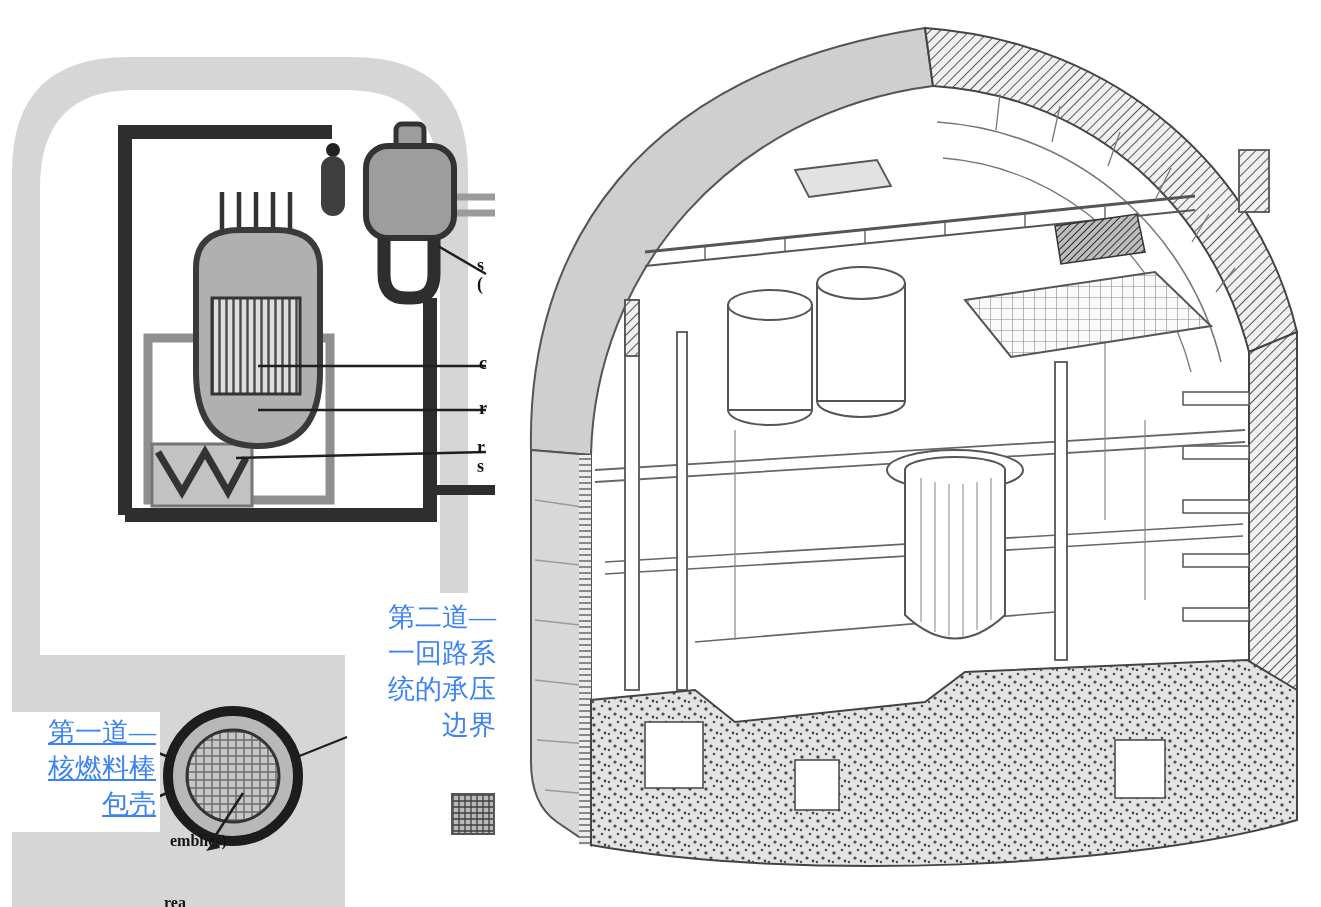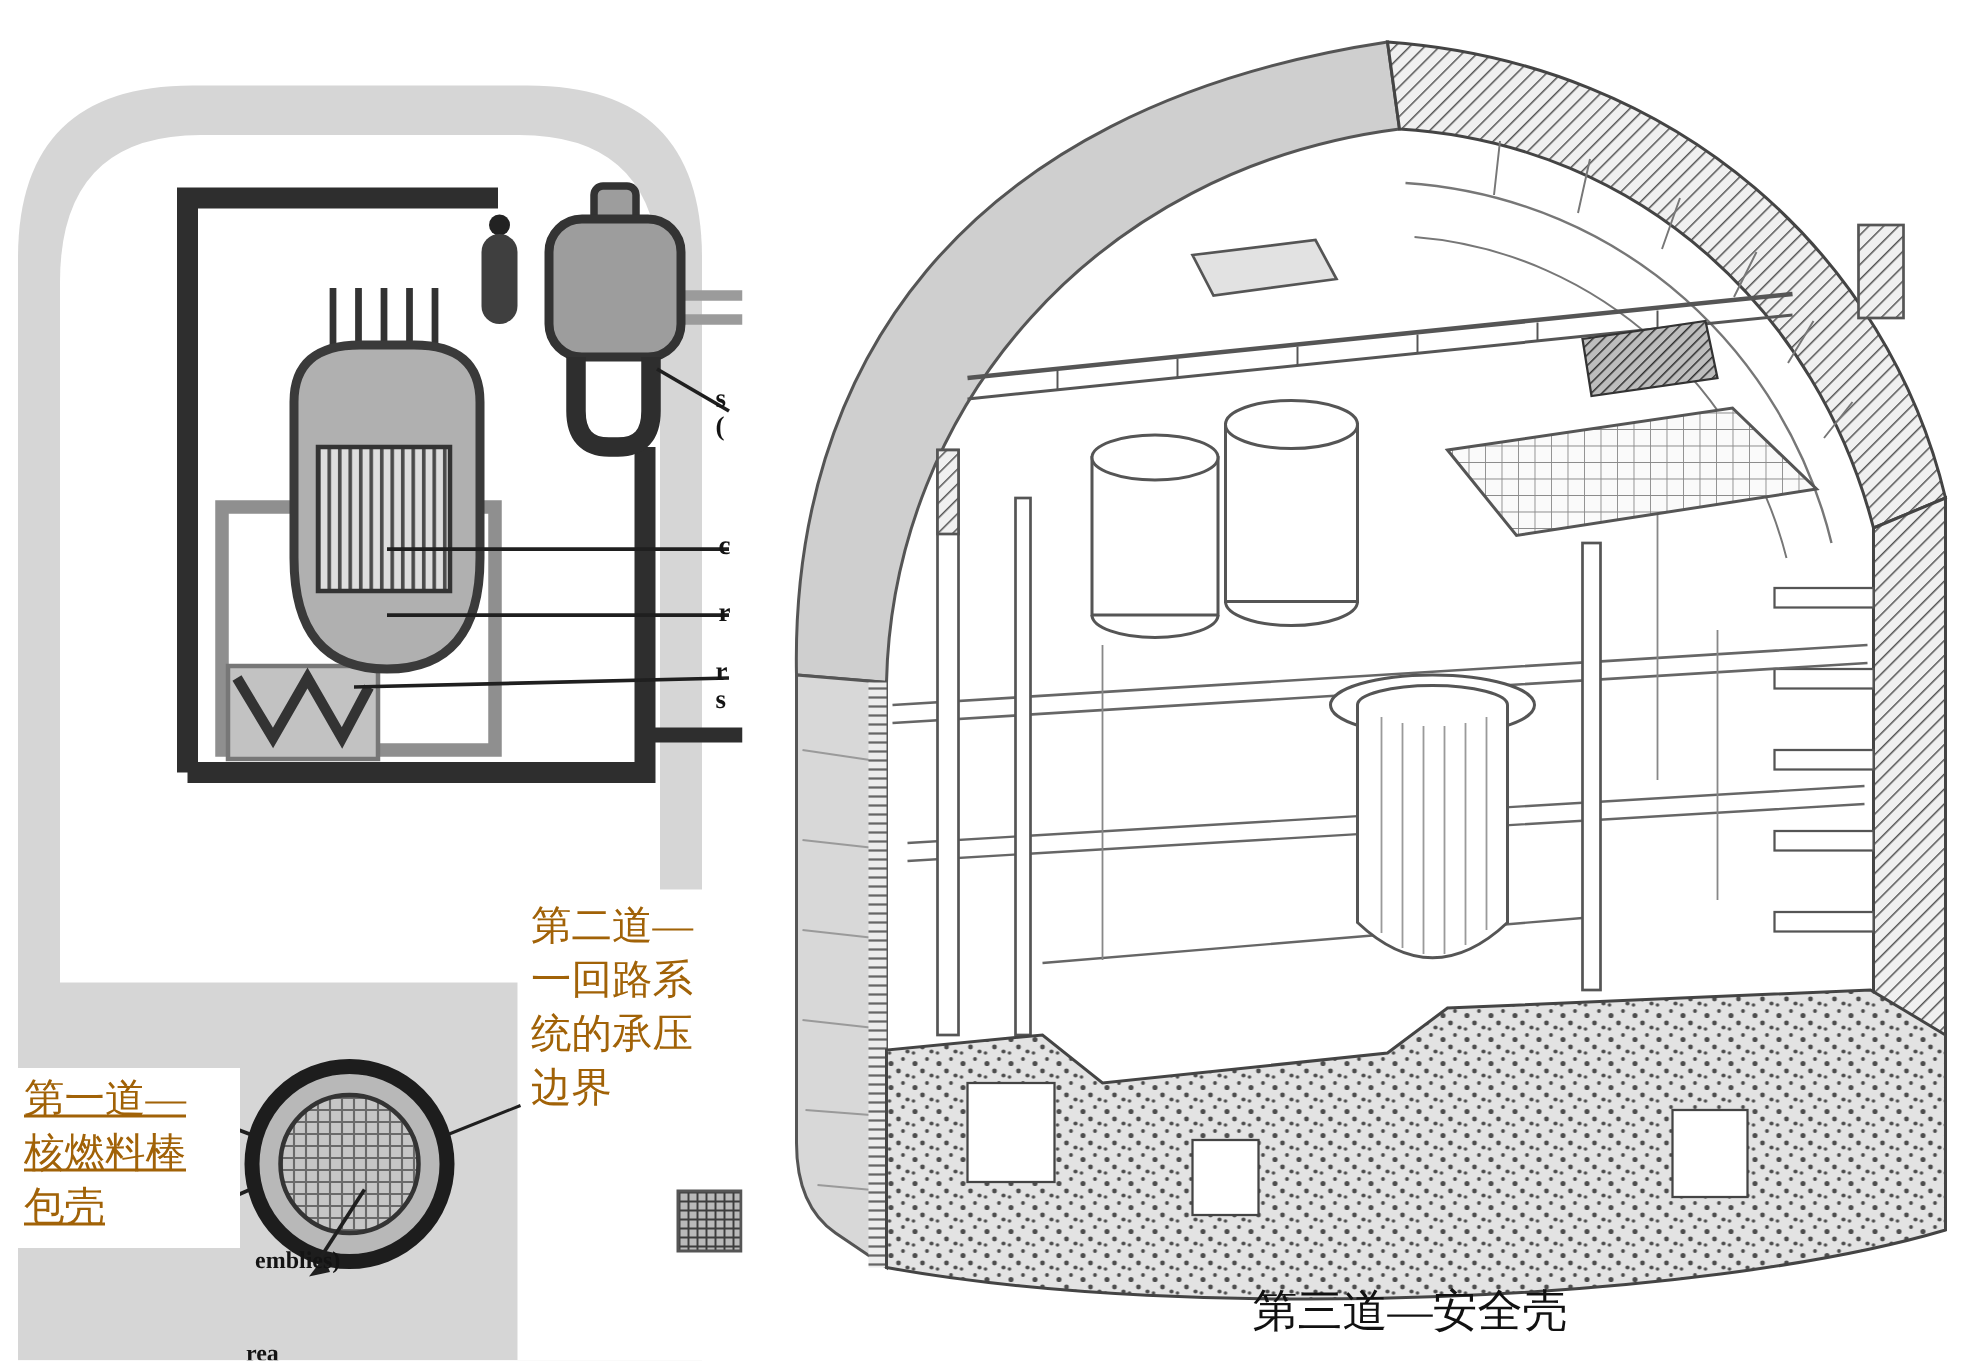--- a/index.html
+++ b/index.html
@@ -12,26 +12,27 @@
     font-family: "Liberation Sans", sans-serif;
   }
   .panel { position: absolute; top: 0; height: 907px; }
   .panel-left  { left: 0;   width: 495px; }
   .panel-right { left: 495px; width: 826px; }
   .abs { position: absolute; left: 0; top: 0; }
 
   .cjk-label {
     position: absolute;
     white-space: pre-line;
-    color: #a16207;
+    color: #3b82f6;
     font-family: "Liberation Serif", serif;
     font-size: 27px;
     line-height: 36px;
     background: #ffffff;
     padding: 2px 4px;
+    text-align: right;
   }
   .cjk-caption {
     position: absolute;
     color: #111;
     font-family: "Liberation Serif", serif;
     font-size: 30px;
     text-align: center;
     background: transparent;
   }
   .en-partial {
@@ -251,16 +252,15 @@
       </g>
 
       <g>
         <path d="M96,845 L96,700 L200,690 L240,722 L430,702 L470,672 L752,660 L802,690 L802,820 C640,868 300,882 96,845 Z" fill="url(#Rspeckle)" stroke="#444444" stroke-width="2"></path>
         <rect x="150" y="722" width="58" height="66" fill="#ffffff" stroke="#444444" stroke-width="1.5"></rect>
         <rect x="620" y="740" width="50" height="58" fill="#ffffff" stroke="#444444" stroke-width="1.5"></rect>
         <rect x="300" y="760" width="44" height="50" fill="#ffffff" stroke="#444444" stroke-width="1.5"></rect>
       </g>
     </svg>
 
-    <div class="cjk-caption" style="left:300px; top:854px; width:290px;">第三道—安全壳</div>
   </div>
 
 </div>
 
 </body></html>

